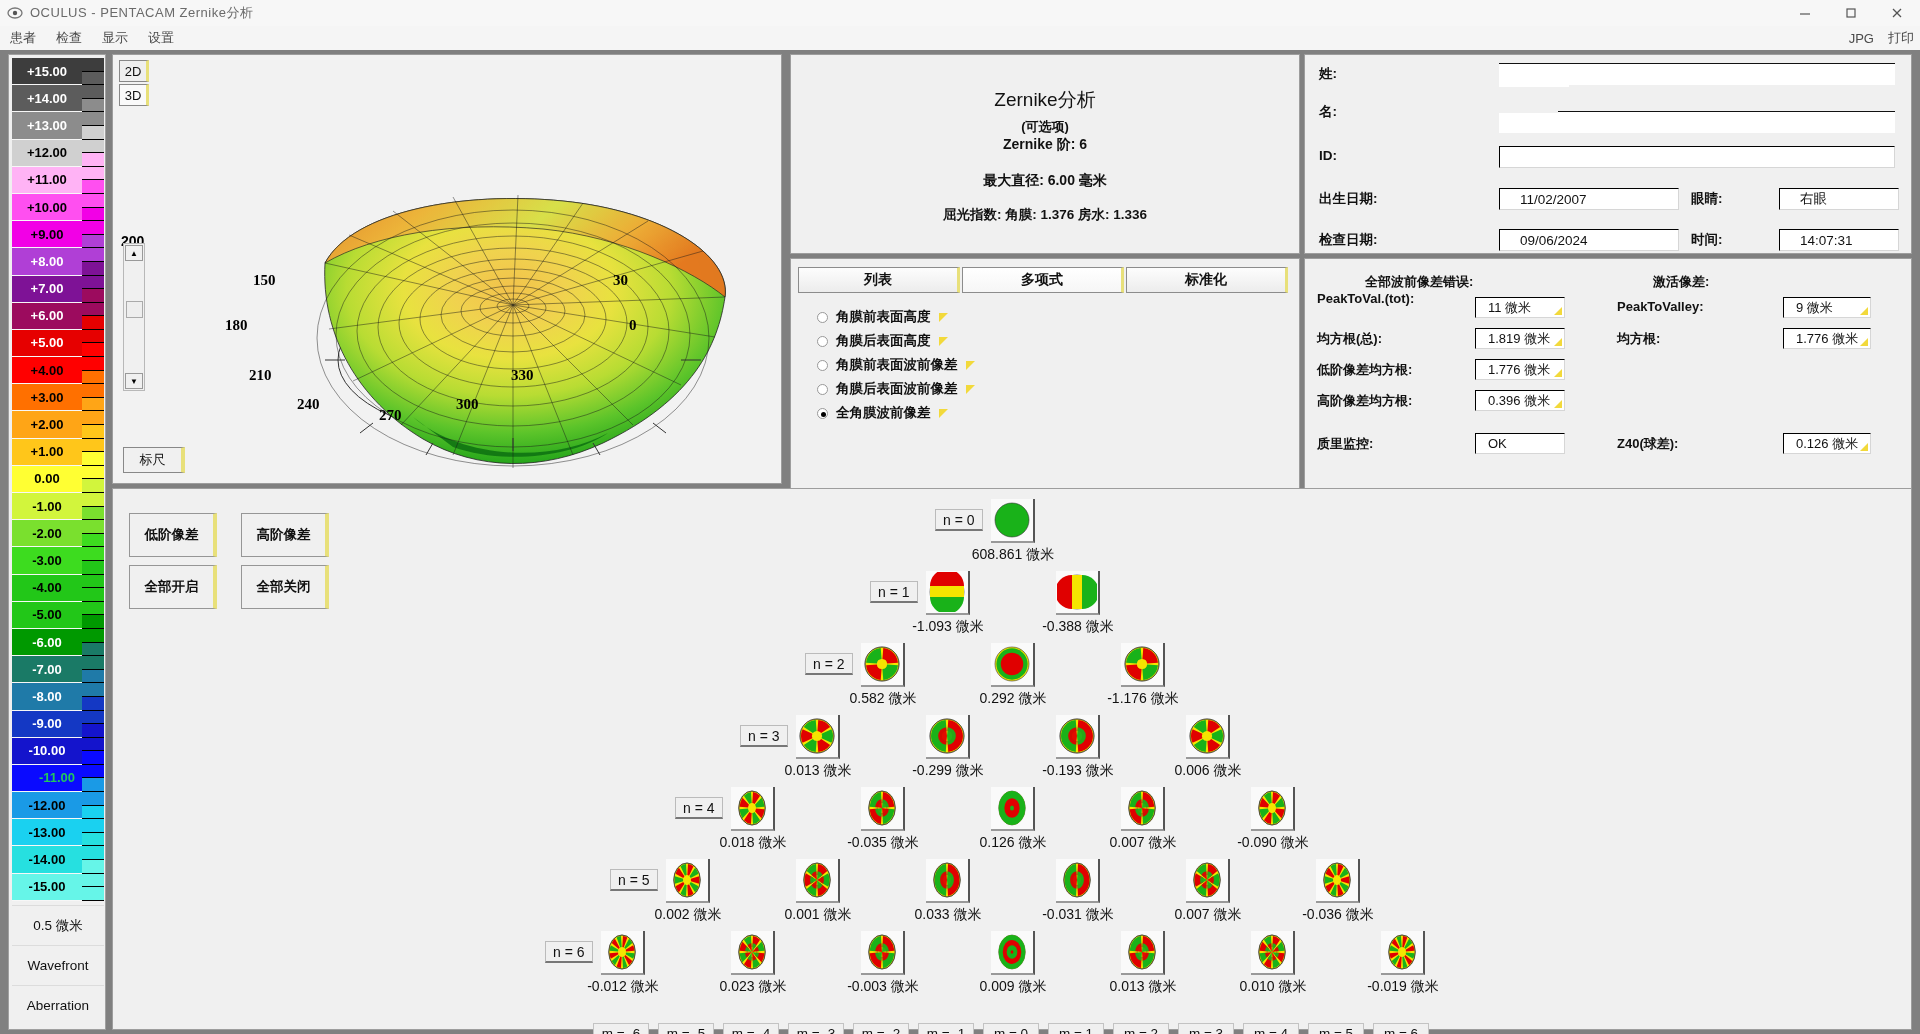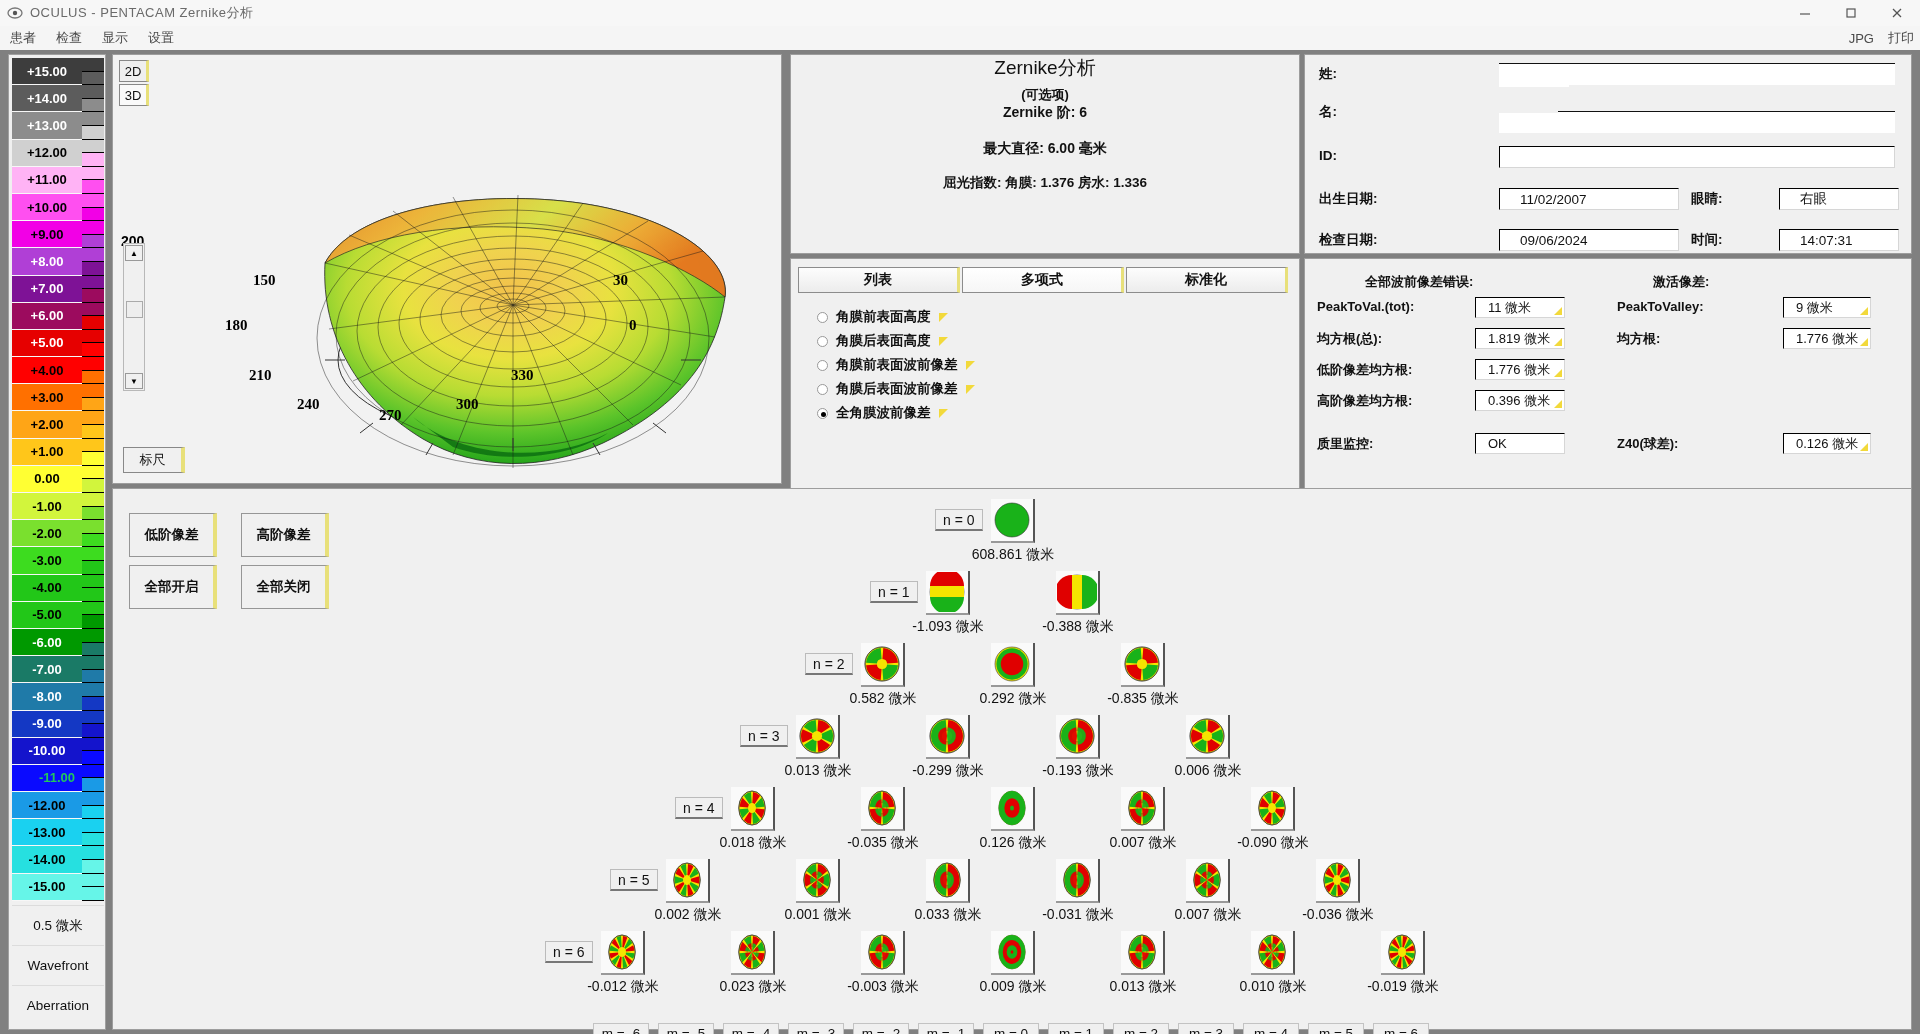--- a/index.html
+++ b/index.html
@@ -101,21 +101,21 @@
     position: absolute; left: 10px; bottom: 10px; width: 62px; height: 26px;
     background: #f0f0f0; border: 1px solid #888; border-right: 4px solid #e8e07a;
     display: flex; align-items: center; justify-content: center; font-size: 13px; color: #111;
   }
   .plot3d { position: absolute; left: 150px; top: 130px; width: 500px; height: 290px; }
   .axlab { position: absolute; font-size: 15px; font-weight: bold; color: #000; font-family: "Liberation Serif", serif;}
 
   
   #panelInfo { left: 790px; top: 4px; width: 510px; height: 200px; }
   #panelInfo .tt { text-align: center; }
-  .zt1 { font-size: 19px; margin-top: 0; color:#111; font-family: "Liberation Sans", sans-serif;}
+  .zt1 { font-size: 19px; margin-top: 32px; color:#111; font-family: "Liberation Sans", sans-serif;}
   .zt2 { font-size: 13px; font-weight: bold; margin-top: 5px; color:#111; }
   .zt3 { font-size: 14px; font-weight: bold; color:#111; }
   .zt4 { font-size: 14px; font-weight: bold; margin-top: 18px; color:#111; }
   .zt5 { font-size: 13.5px; font-weight: bold; margin-top: 16px; color:#111; }
 
   
   #panelOpt { left: 790px; top: 208px; width: 510px; height: 246px; }
   .tabrow { position: absolute; left: 7px; top: 8px; width: 492px; height: 26px; display: flex; }
   .ttab {
     flex: 1; background: linear-gradient(#fdfdfd,#ececec);
@@ -650,21 +650,21 @@
       <div class="frow" style="left:386px; top:176px;">
         <span class="flab">时间:</span>
       </div>
       <div class="ffield" style="position:absolute; left:474px; top:174px; width:120px;">14:07:31</div>
     </div>
 
     <div class="panel" id="panelWf">
       <div class="wfhead" style="left:60px; top:14px;">全部波前像差错误:</div>
       <div class="wfhead" style="left:348px; top:14px;">激活像差:</div>
 
-      <div class="wfrow" style="left:12px; top:40px;text-align:center;">
+      <div class="wfrow" style="left:12px; top:32px;text-align:center;">
         <span class="wflab">PeakToVal.(tot):</span>
       </div>
       <div class="wfval dd" style="position:absolute; left:170px; top:38px; width:90px;">11 微米</div>
 
       <div class="wfrow" style="left:12px; top:71px;">
         <span class="wflab">均方根(总):</span>
       </div>
       <div class="wfval dd" style="position:absolute; left:170px; top:69px; width:90px;">1.819 微米</div>
 
       <div class="wfrow" style="left:12px; top:102px;">
@@ -766,21 +766,21 @@
             <div class="cellbox">
               <svg width="40" height="40">
                 <ellipse cx="20" cy="20" rx="17" ry="17" fill="#f5e400" stroke="#333" stroke-width="0.6"></ellipse>
                 <path d="M 20.407564939242782 14.916311297856641 L 21.277036809627383 4.071108733284145 A 15.979999999999999 15.979999999999999 0 0 1 35.92889126671586 18.72296319037262 L 25.08368870214336 19.592435060757218 A 5.1 5.1 0 0 0 20.407564939242782 14.916311297856641 Z" fill="#e00000"></path>
                 <path d="M 25.08368870214336 20.407564939242782 L 35.92889126671586 21.27703680962738 A 15.979999999999999 15.979999999999999 0 0 1 21.277036809627383 35.92889126671585 L 20.407564939242782 25.08368870214336 A 5.1 5.1 0 0 0 25.08368870214336 20.407564939242782 Z" fill="#19b219"></path>
                 <path d="M 19.592435060757218 25.08368870214336 L 18.72296319037262 35.92889126671586 A 15.979999999999999 15.979999999999999 0 0 1 4.071108733284145 21.277036809627383 L 14.916311297856641 20.407564939242782 A 5.1 5.1 0 0 0 19.592435060757218 25.08368870214336 Z" fill="#e00000"></path>
                 <path d="M 14.916311297856641 19.592435060757218 L 4.071108733284143 18.72296319037262 A 15.979999999999999 15.979999999999999 0 0 1 18.722963190372617 4.071108733284145 L 19.592435060757218 14.916311297856641 A 5.1 5.1 0 0 0 14.916311297856641 19.592435060757218 Z" fill="#19b219"></path>
                 <ellipse cx="20" cy="20" rx="17" ry="17" fill="none" stroke="#333" stroke-width="0.6"></ellipse>
               </svg>
             </div>
-            <div class="cellval">-0.835 微米</div>
+            <div class="cellval">-1.176 微米</div>
           </div>
           <div class="nlab" style="left: 627px; top: 236px;">n = 3</div>
           <div class="cell" style="left: 683px; top: 226px;">
             <div class="cellbox">
               <svg width="40" height="40">
                 <ellipse cx="20" cy="20" rx="17" ry="17" fill="#f5e400" stroke="#333" stroke-width="0.6"></ellipse>
                 <path d="M 20.407564939242782 14.916311297856641 L 21.277036809627383 4.071108733284145 A 15.979999999999999 15.979999999999999 0 0 1 33.15630608628233 10.929608047936929 L 24.1988210913667 17.105194057852213 A 5.1 5.1 0 0 0 20.407564939242782 14.916311297856641 Z" fill="#e00000"></path>
                 <path d="M 24.60638603060948 17.811117240004428 L 34.4333428959097 13.141500685347214 A 15.979999999999999 15.979999999999999 0 0 1 34.43334289590971 26.858499314652782 L 24.60638603060948 22.18888275999557 A 5.1 5.1 0 0 0 24.60638603060948 17.811117240004428 Z" fill="#19b219"></path>
                 <path d="M 24.198821091366703 22.894805942147787 L 33.15630608628233 29.07039195206307 A 15.979999999999999 15.979999999999999 0 0 1 21.277036809627383 35.92889126671585 L 20.407564939242782 25.08368870214336 A 5.1 5.1 0 0 0 24.198821091366703 22.894805942147787 Z" fill="#e00000"></path>
                 <path d="M 19.592435060757218 25.08368870214336 L 18.72296319037262 35.92889126671586 A 15.979999999999999 15.979999999999999 0 0 1 6.843693913717676 29.070391952063076 L 15.8011789086333 22.89480594214779 A 5.1 5.1 0 0 0 19.592435060757218 25.08368870214336 Z" fill="#19b219"></path>

